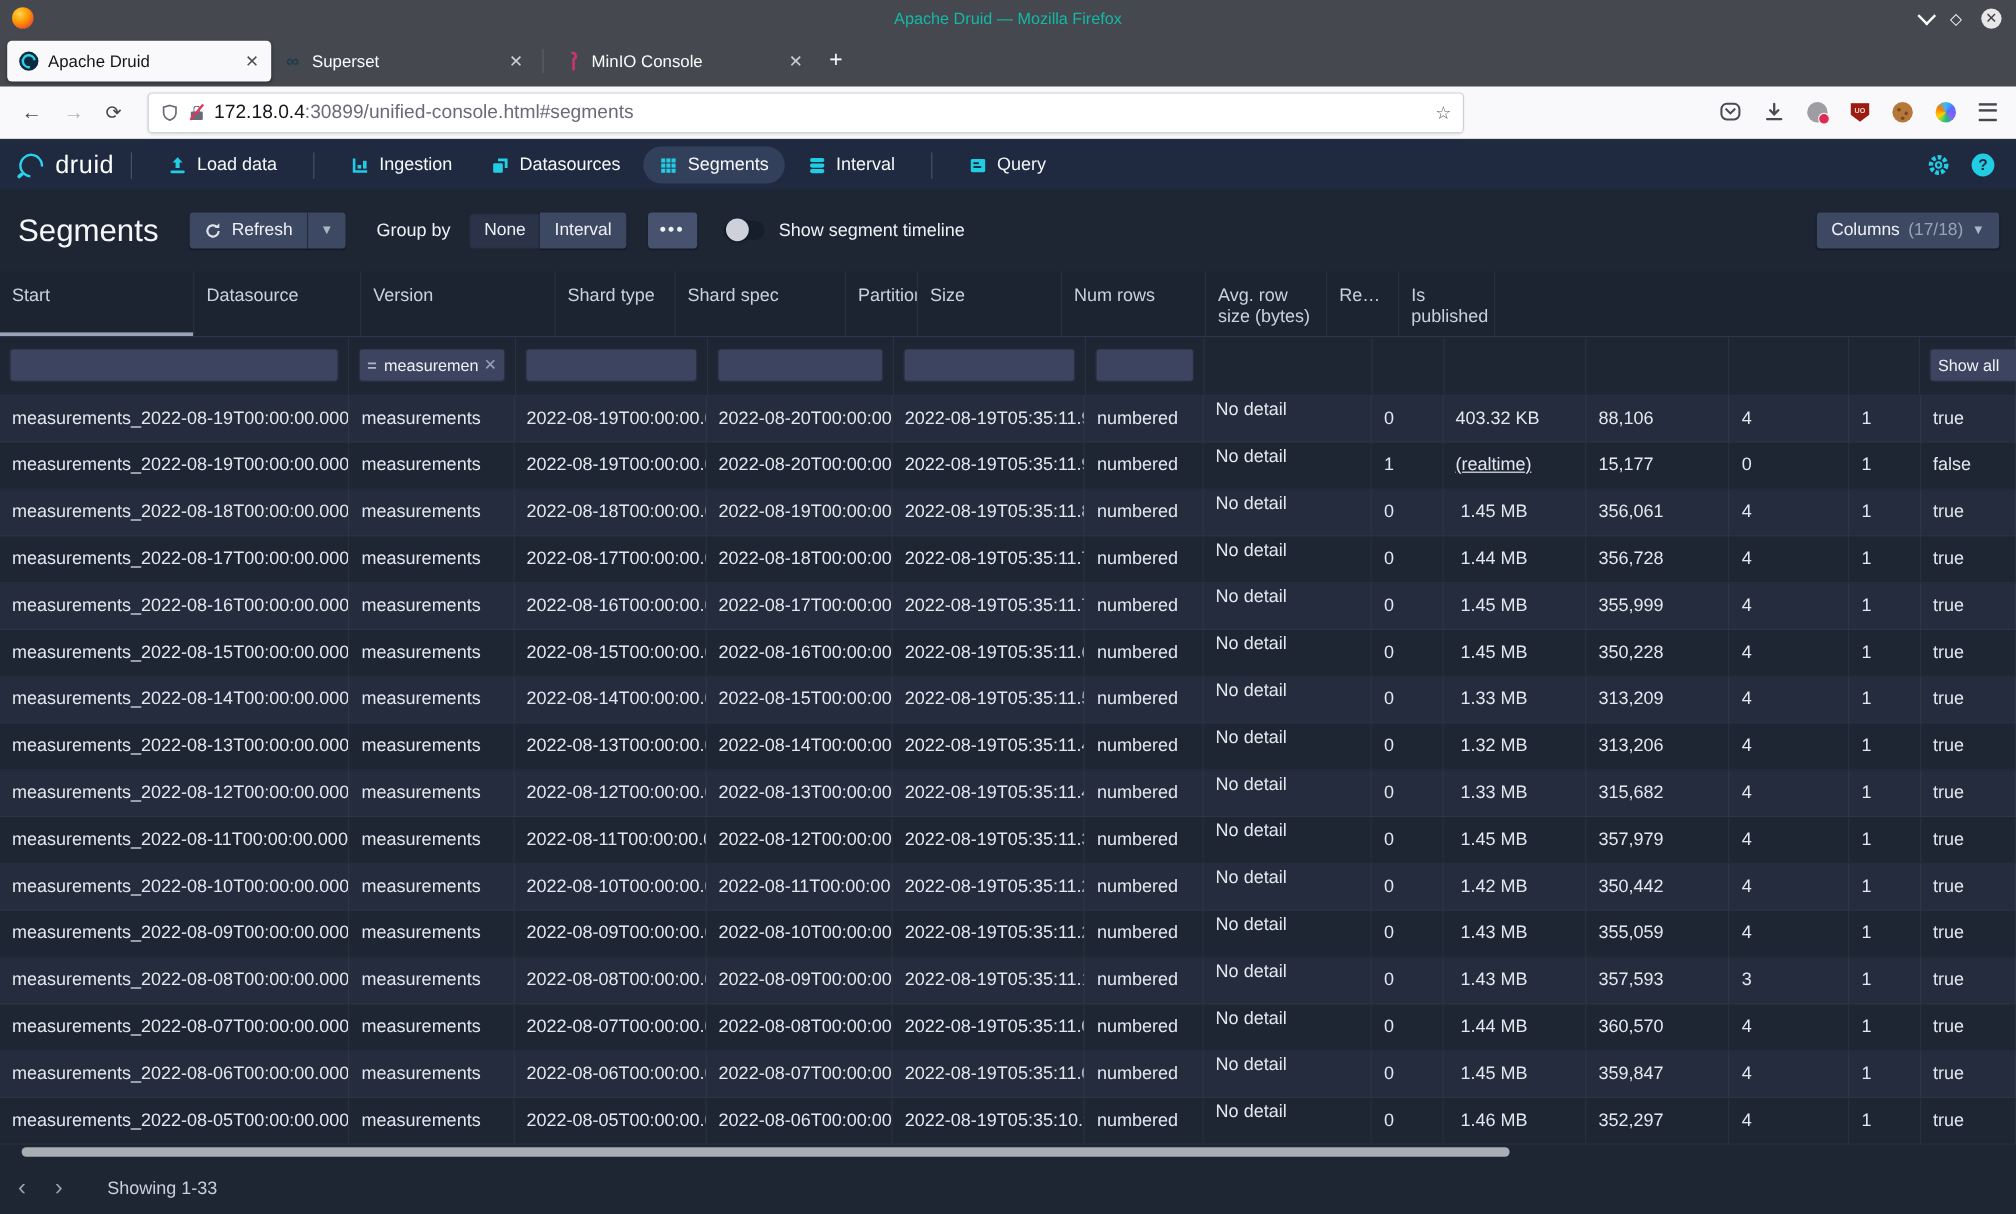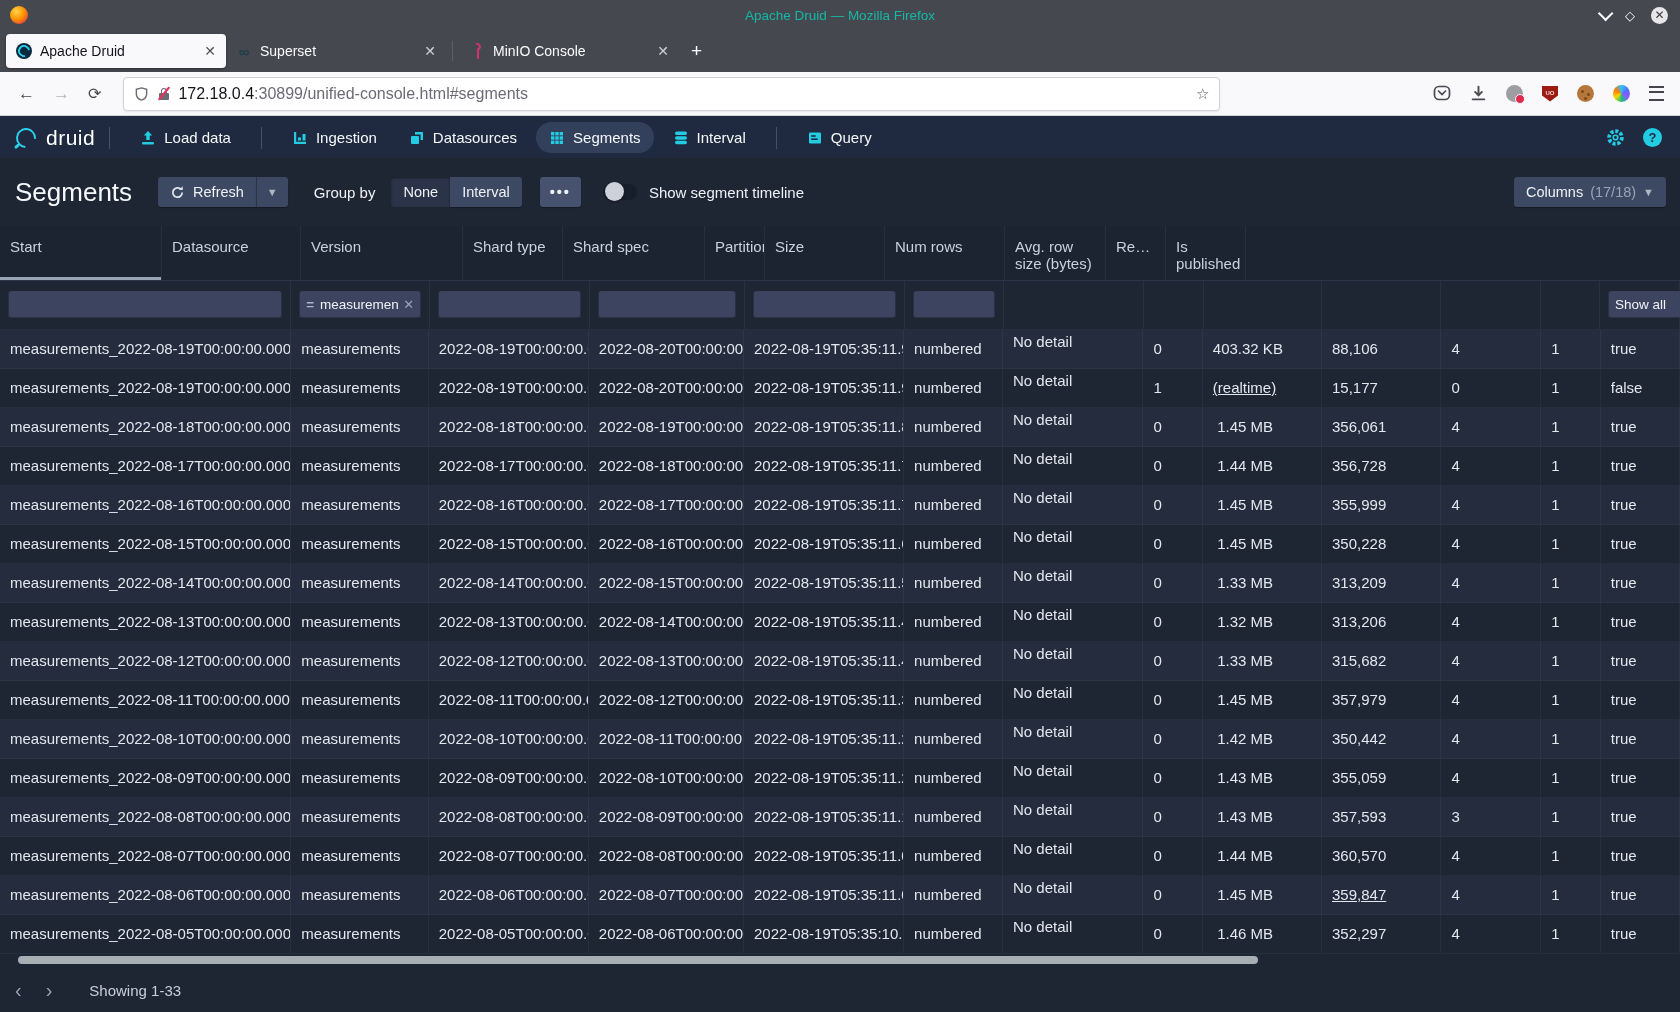--- a/index.html
+++ b/index.html
@@ -558,21 +558,21 @@
           <div class="row odd">
             <div class="cell" style="width: 295px;">measurements_2022-08-06T00:00:00.000Z...</div>
             <div class="cell" style="width: 139px;">measurements</div>
             <div class="cell" style="width: 162px;">2022-08-06T00:00:00.0...</div>
             <div class="cell" style="width: 157px;">2022-08-07T00:00:00.0...</div>
             <div class="cell" style="width: 162px;">2022-08-19T05:35:11.0...</div>
             <div class="cell" style="width: 100px;">numbered</div>
             <div class="cell top-align" style="width: 142px;">No detail</div>
             <div class="cell" style="width: 60px;">0</div>
             <div class="cell r48" style="width: 120px;">1.45 MB</div>
-            <div class="cell r64" style="width: 120px; text-decoration: underline;">359,847</div>
+            <div class="cell r64" style="width: 120px;">359,847</div>
             <div class="cell" style="width: 101px;">4</div>
             <div class="cell" style="width: 60px;">1</div>
             <div class="cell" style="width: 80px;">true</div>
           </div>
           <div class="row">
             <div class="cell" style="width: 295px;">measurements_2022-08-05T00:00:00.000Z...</div>
             <div class="cell" style="width: 139px;">measurements</div>
             <div class="cell" style="width: 162px;">2022-08-05T00:00:00.0...</div>
             <div class="cell" style="width: 157px;">2022-08-06T00:00:00.0...</div>
             <div class="cell" style="width: 162px;">2022-08-19T05:35:10.9...</div>

